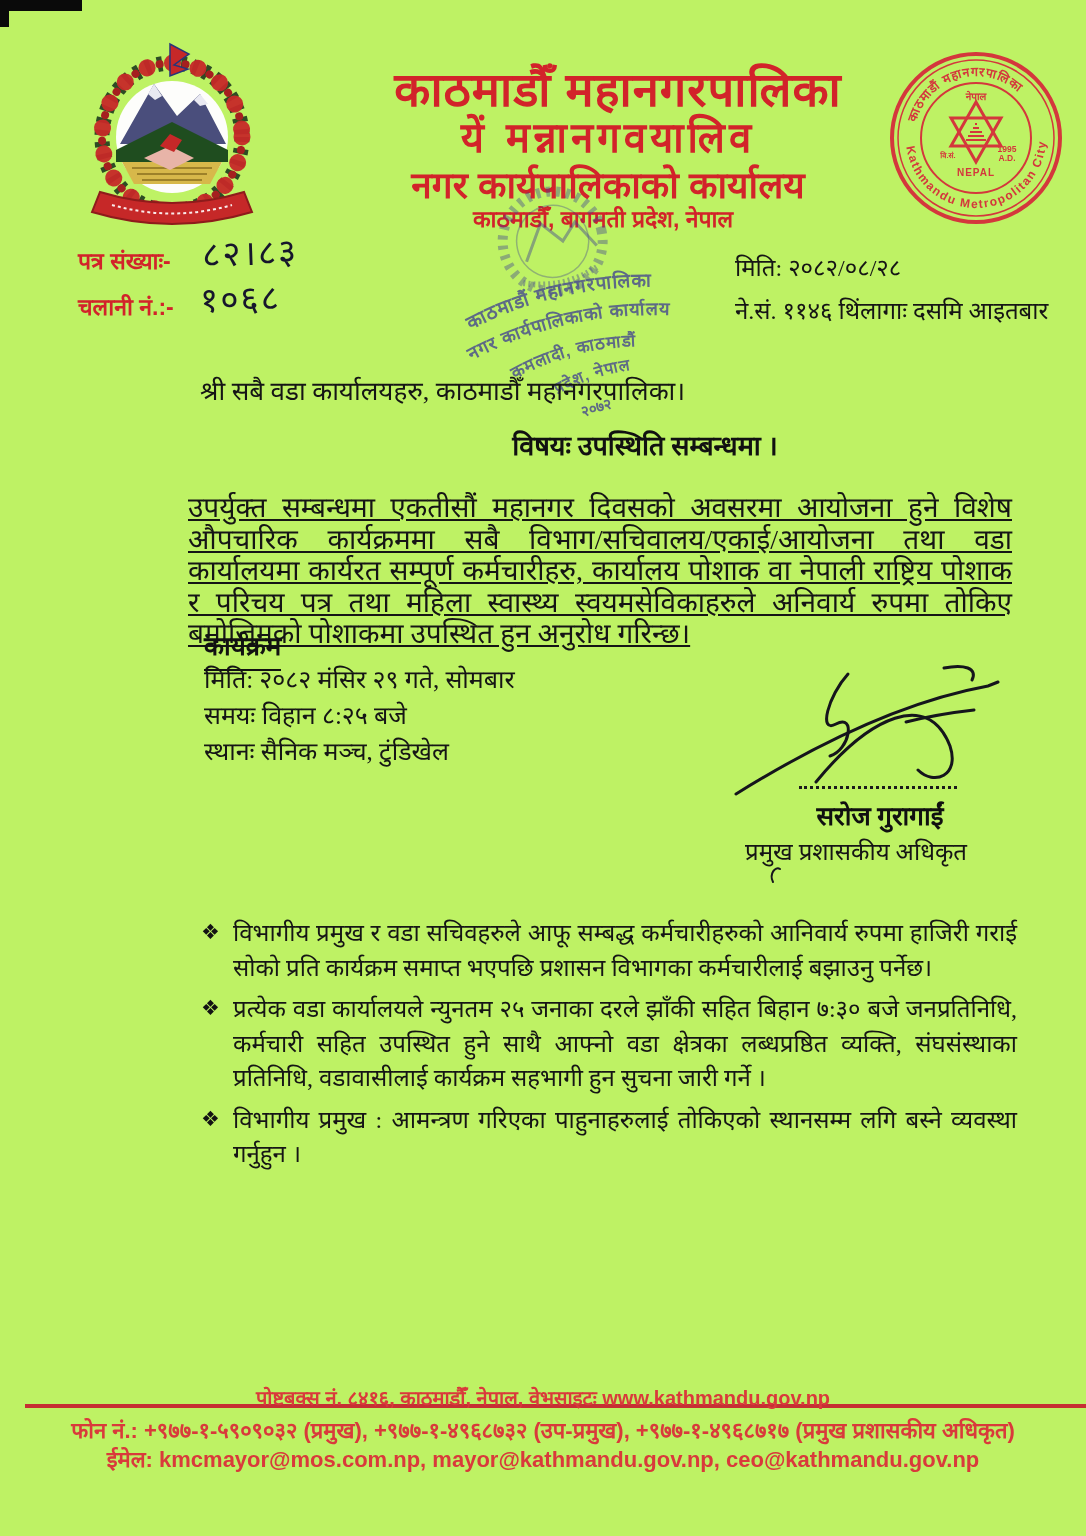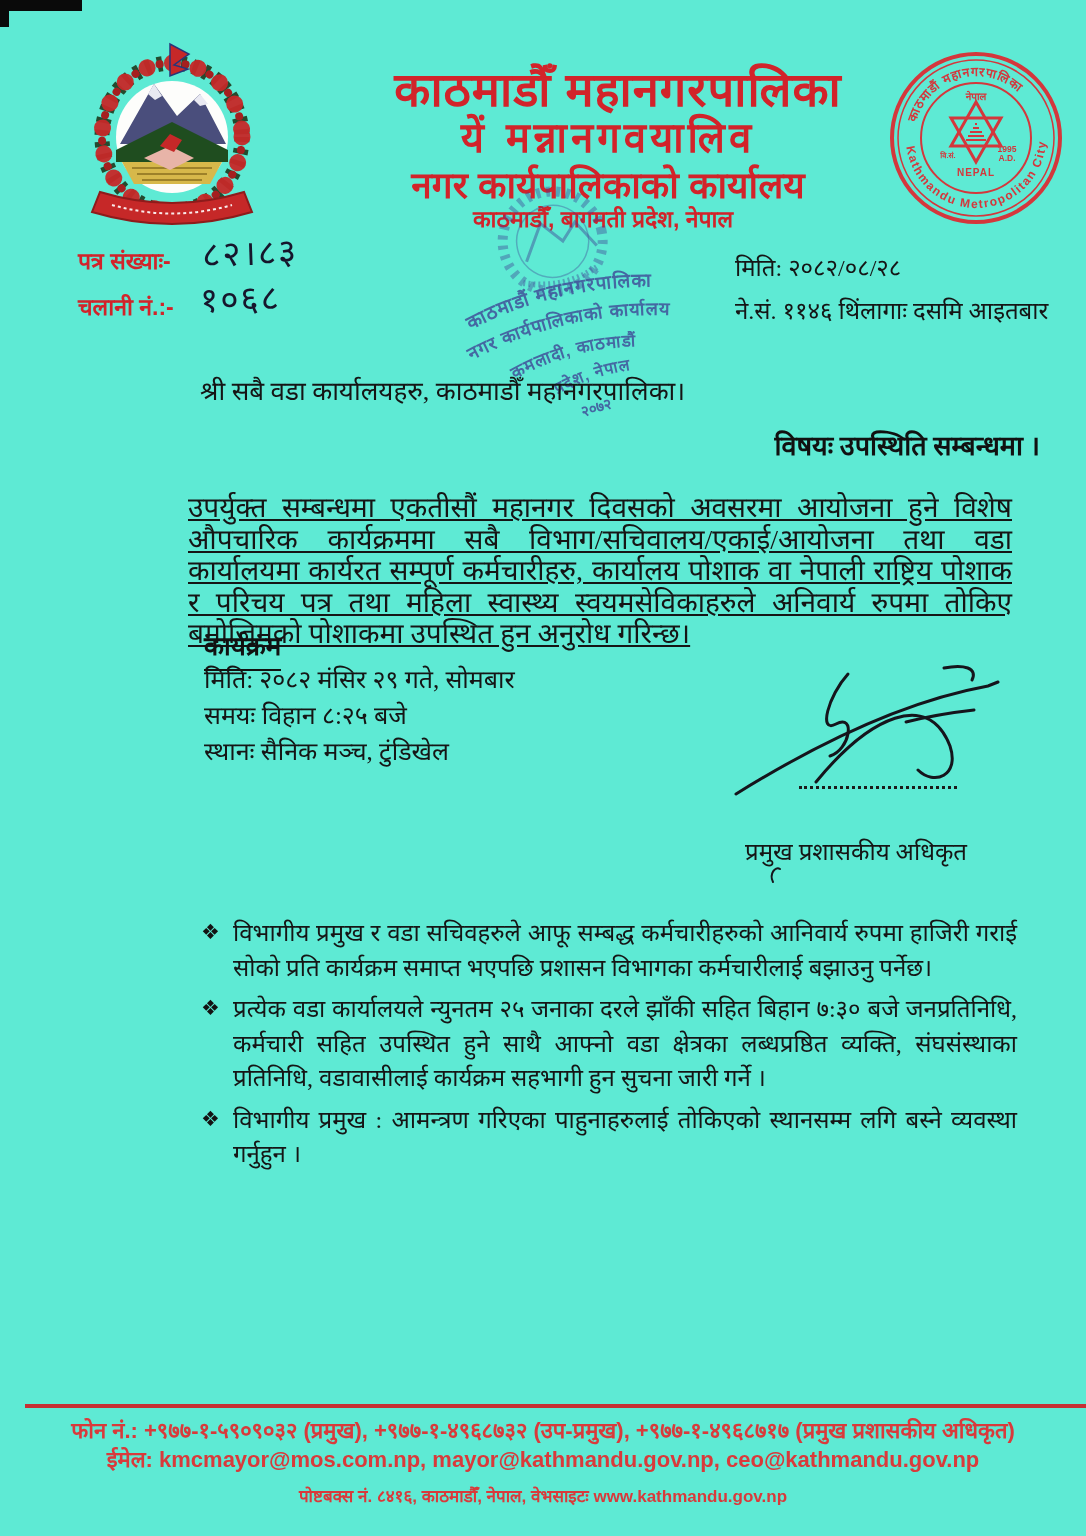--- a/index.html
+++ b/index.html
@@ -1,19 +1,19 @@
 <!DOCTYPE html>
 <html><head>
 <meta charset="utf-8">
 <style>
   html,body{margin:0;padding:0;background:#e8e8e8;}
   .page{
     position:relative;
     width:1086px;height:1536px;
-    background:#5eead4;
+    background:#bef264;
     overflow:hidden;
     font-family:"Liberation Serif","DejaVu Serif",serif;
     color:#1c1c1c;
   }
   .abs{position:absolute;}
   
   .muni-name{
     left:0;right:0;top:56px;text-align:center;
     padding-left:150px;
     font-family:"Liberation Sans","DejaVu Sans",sans-serif;
@@ -43,21 +43,21 @@
   
   .ref-label{font-family:"Liberation Sans","DejaVu Sans",sans-serif;font-size:23px;font-weight:600;color:#d2232a;}
   .handwritten{
     font-family:"DejaVu Sans","Liberation Sans",sans-serif;
     font-size:35px;color:#16162c;font-weight:400;
     transform:rotate(-2deg);letter-spacing:2px;
   }
   .dateline{font-size:24px;color:#151515;}
   .recipient{font-size:26px;color:#151515;}
   .subject{
-    left:250px;width:790px;top:426px;text-align:right;
+    left:250px;width:790px;top:426px;text-align:center;
     font-size:27px;font-weight:700;color:#111;
   }
   .body-par{
     left:188px;top:492px;width:824px;
     font-size:28px;line-height:31.5px;text-align:justify;color:#151515;text-decoration:underline;
   }
   
   .prog-head{
     left:204px;top:627px;
     font-size:26px;font-weight:700;color:#111;
@@ -78,21 +78,21 @@
   .note-text{font-size:24px;line-height:34.5px;text-align:justify;color:#151515;}
   
   .footer-rule{left:25px;right:0;top:1404px;height:4px;background:#c62f33;}
   .footer-line{
     left:0;right:0;text-align:center;
     font-family:"Liberation Sans","DejaVu Sans",sans-serif;
     font-weight:600;color:#d93a3b;
   }
   .f1{top:1414px;font-size:22px;}
   .f2{top:1443px;font-size:22px;}
-  .f3{top:1484px;font-size:17px;text-align:center;}
+  .f3{top:1384px;font-size:20px;text-align:center;}
   
   .ink-stamp{left:420px;top:180px;transform:rotate(-13deg);opacity:.88;}
   .artifact-h{left:0;top:0;width:82px;height:11px;background:#0a0a0a;}
   .artifact-v{left:0;top:0;width:9px;height:27px;background:#0a0a0a;}
 </style>
 </head>
 <body>
 
 <div class="page">
 
@@ -216,20 +216,21 @@
       <g stroke="#15151c" stroke-width="3" fill="none" stroke-linecap="round">
         <path d="M128,14 C108,36 98,74 116,64 C136,53 130,90 110,96"></path>
         <path d="M16,134 C90,88 180,42 268,26 L278,22"></path>
         <path d="M96,122 C150,56 208,30 230,86 C240,116 214,126 198,110"></path>
         <path d="M186,62 C210,56 236,52 254,50"></path>
         <path d="M224,8 C244,4 258,8 252,20"></path>
       </g>
     </svg>
   </div>
   <div class="abs dotline"></div>
+  <div class="abs sig-name">सरोज गुरागाईं</div>
   <div class="abs sig-title">प्रमुख प्रशासकीय अधिकृत</div>
   <div class="abs" style="left:765px;top:862px;">
     <svg width="24" height="26" viewBox="0 0 24 26">
         <path d="M8,20 C4,12 10,4 15,7" stroke="#15151c" stroke-width="2" fill="none" stroke-linecap="round"></path>
       </svg>
   </div>
 
   <div class="abs notes">
     <div class="note-item">
       <span class="note-bullet">❖</span>

